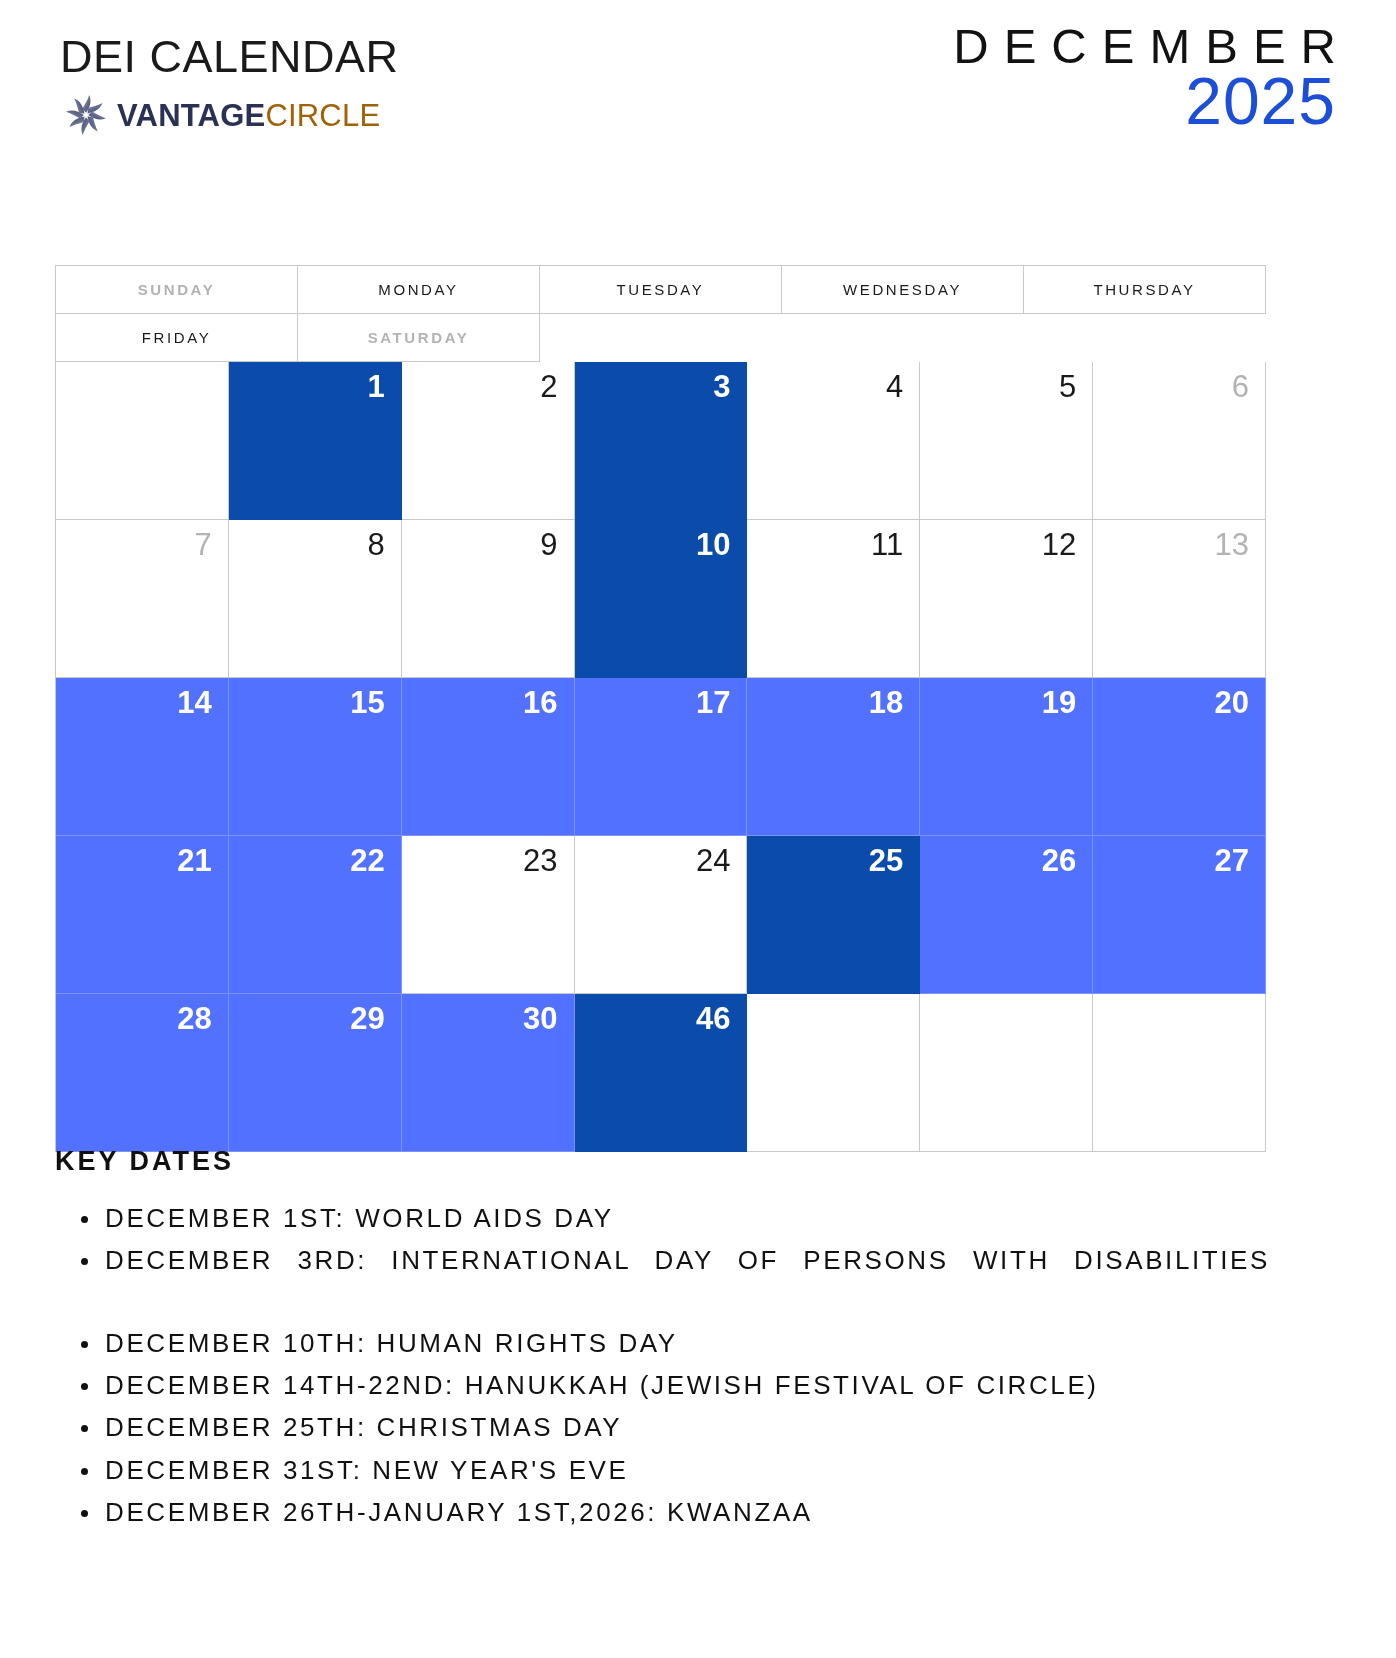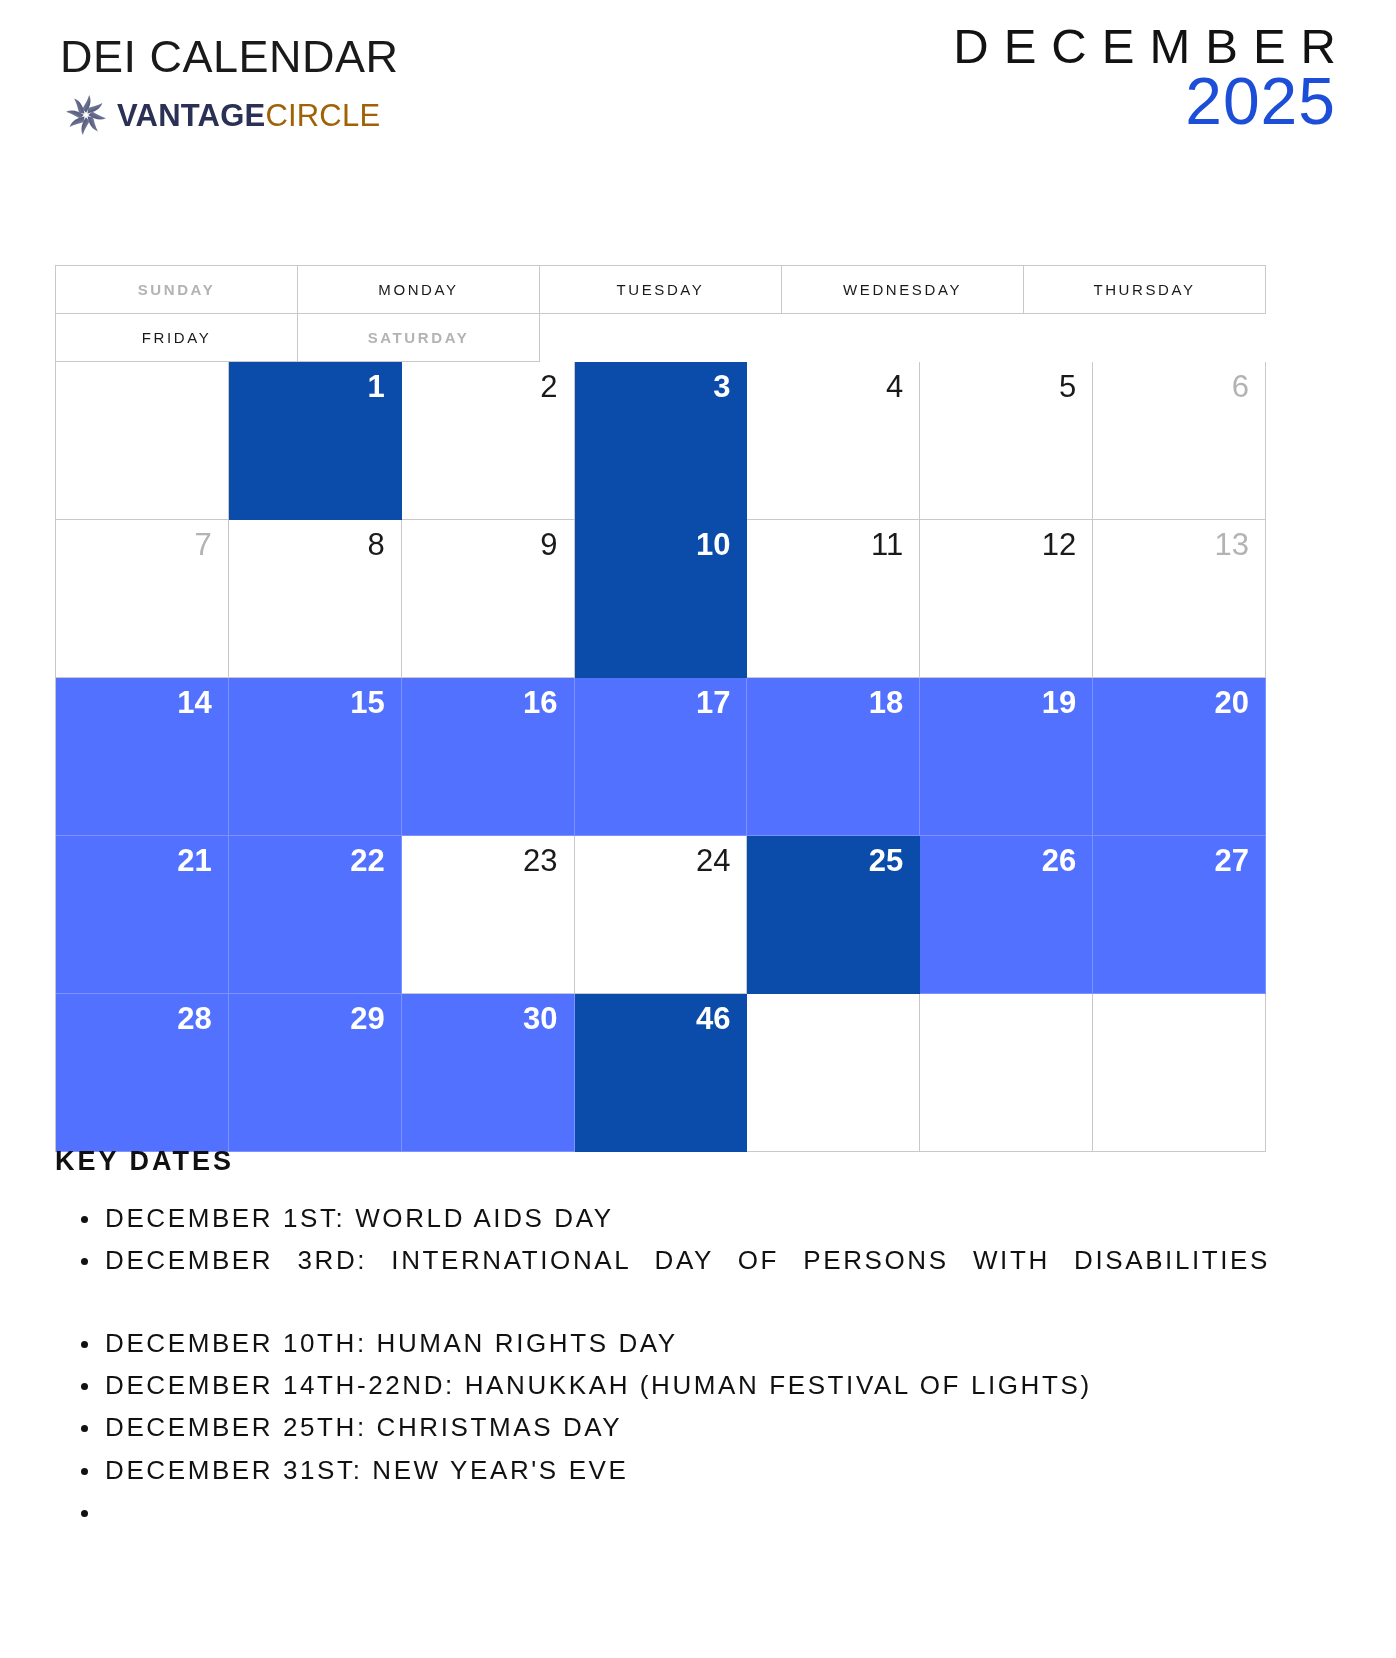--- a/index.html
+++ b/index.html
@@ -355,20 +355,20 @@
         </div>
       </div>
   </div>
 
   <div class="keydates">
     <div class="kd-title">KEY DATES</div>
     <ul class="kd-list" id="kd-list">
         <li class="kd-item"><span class="kd-bullet"></span><span>DECEMBER 1ST: WORLD AIDS DAY</span></li>
         <li class="kd-item justified"><span class="kd-bullet"></span><span>DECEMBER 3RD: INTERNATIONAL DAY OF PERSONS WITH DISABILITIES</span></li>
         <li class="kd-item"><span class="kd-bullet"></span><span>DECEMBER 10TH: HUMAN RIGHTS DAY</span></li>
-        <li class="kd-item"><span class="kd-bullet"></span><span>DECEMBER 14TH-22ND: HANUKKAH (HUMAN FESTIVAL OF LIGHTS)</span></li>
+        <li class="kd-item"><span class="kd-bullet"></span><span>DECEMBER 14TH-22ND: HANUKKAH (JEWISH FESTIVAL OF CIRCLE)</span></li>
         <li class="kd-item"><span class="kd-bullet"></span><span>DECEMBER 25TH: CHRISTMAS DAY</span></li>
         <li class="kd-item"><span class="kd-bullet"></span><span>DECEMBER 31ST: NEW YEAR'S EVE</span></li>
-        <li class="kd-item"><span class="kd-bullet"></span></li>
+        <li class="kd-item"><span class="kd-bullet"></span><span>DECEMBER 26TH-JANUARY 1ST,2026: KWANZAA</span></li>
       </ul>
   </div>
 
 </div>
 
 </body></html>

